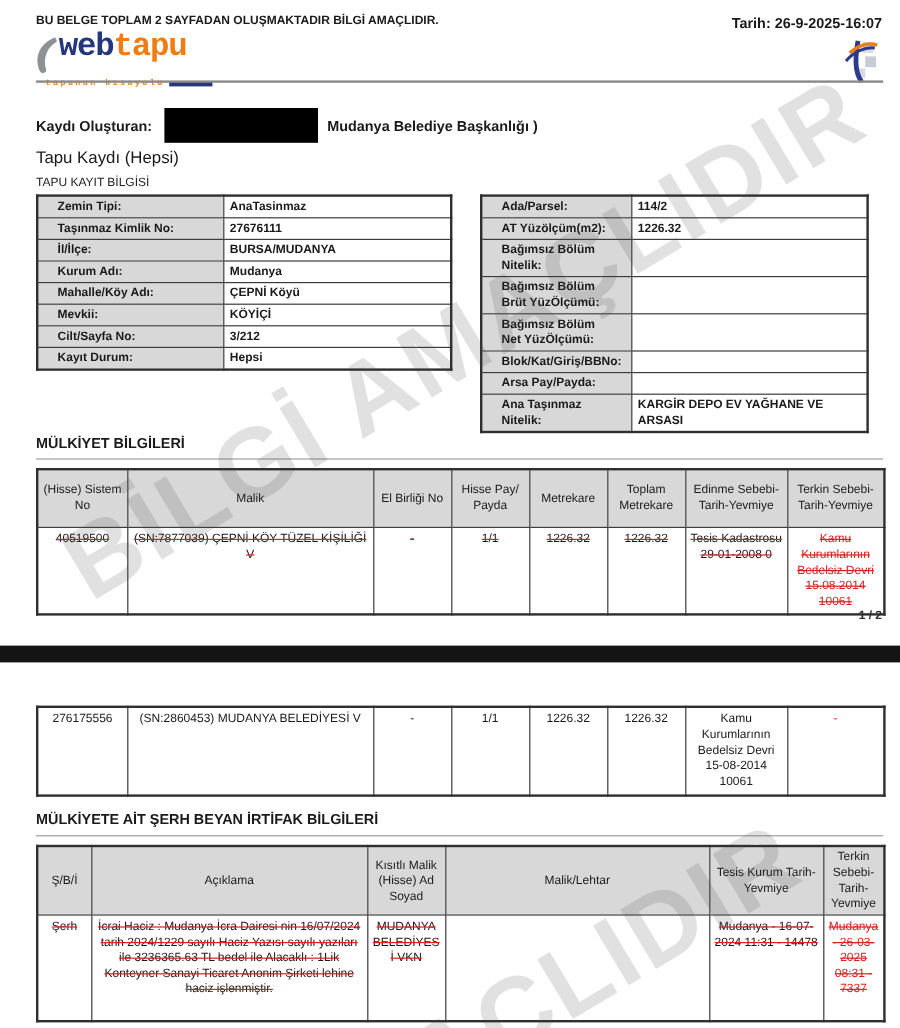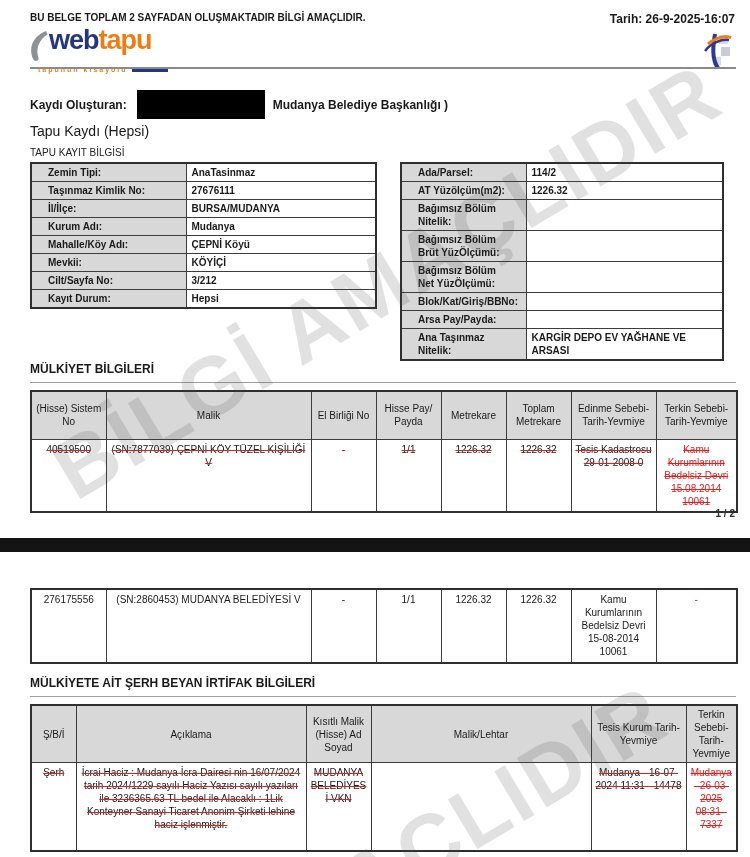--- a/index.html
+++ b/index.html
@@ -13,21 +13,21 @@
     color:rgba(70,70,70,0.16); white-space:nowrap;
     transform-origin:left top; transform:rotate(-31deg);
   }
   #wm1 { left:36px; top:436px; }
   #wm2 { left:-18px; top:1057px; }
 
   
   .notice { position:absolute; left:30px; top:12px; font-size:10px; font-weight:700; }
   .date   { position:absolute; right:15px; top:12px; font-size:12px; font-weight:700; }
 
-  .logo { position:absolute; left:28px; top:27px; }
+  .logo { position:absolute; left:28px; top:27px;font-family:Liberation Mono, monospace; }
   .logo-row { display:flex; align-items:flex-start; }
   .logo-cres { margin-top:2px; margin-right:1px; }
   .logo-web  { font-size:27px; font-weight:700; color:#24367e; letter-spacing:-1px; line-height:1; }
   .logo-tapu { font-size:27px; font-weight:700; color:#ef7d13; letter-spacing:-1px; line-height:1; }
   .logo-tag  { display:flex; align-items:center; margin-top:3px; margin-left:10px; }
   .logo-tag span { font-size:7px; font-weight:700; letter-spacing:2px; color:#ef7d13; }
   .logo-bar { width:36px; height:4px; background:#24367e; margin-left:4px; }
 
   .tkgm { position:absolute; right:16px; top:30px; }
 

